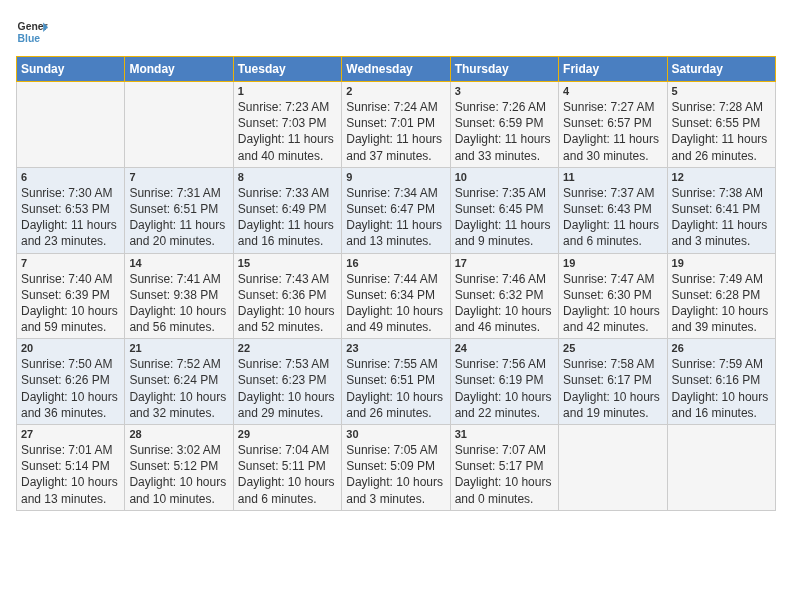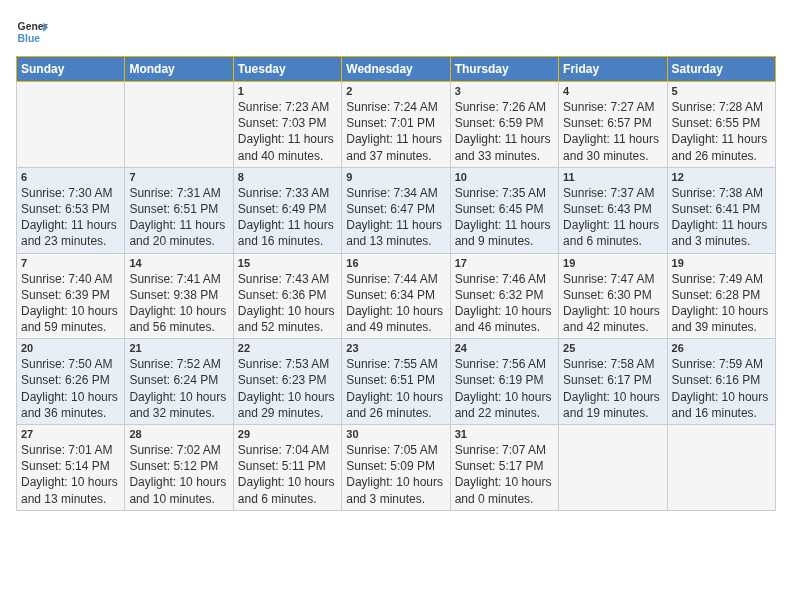--- a/index.html
+++ b/index.html
@@ -276,21 +276,21 @@
       </tr>
       <tr>
         <td>
           <span class="day-num">27</span>
           <div class="cell-text">Sunrise: 7:01 AM
 Sunset: 5:14 PM
 Daylight: 10 hours and 13 minutes.</div>
         </td>
         <td>
           <span class="day-num">28</span>
-          <div class="cell-text">Sunrise: 7:02 AM
+          <div class="cell-text">Sunrise: 3:02 AM
 Sunset: 5:12 PM
 Daylight: 10 hours and 10 minutes.</div>
         </td>
         <td>
           <span class="day-num">29</span>
           <div class="cell-text">Sunrise: 7:04 AM
 Sunset: 5:11 PM
 Daylight: 10 hours and 6 minutes.</div>
         </td>
         <td>

